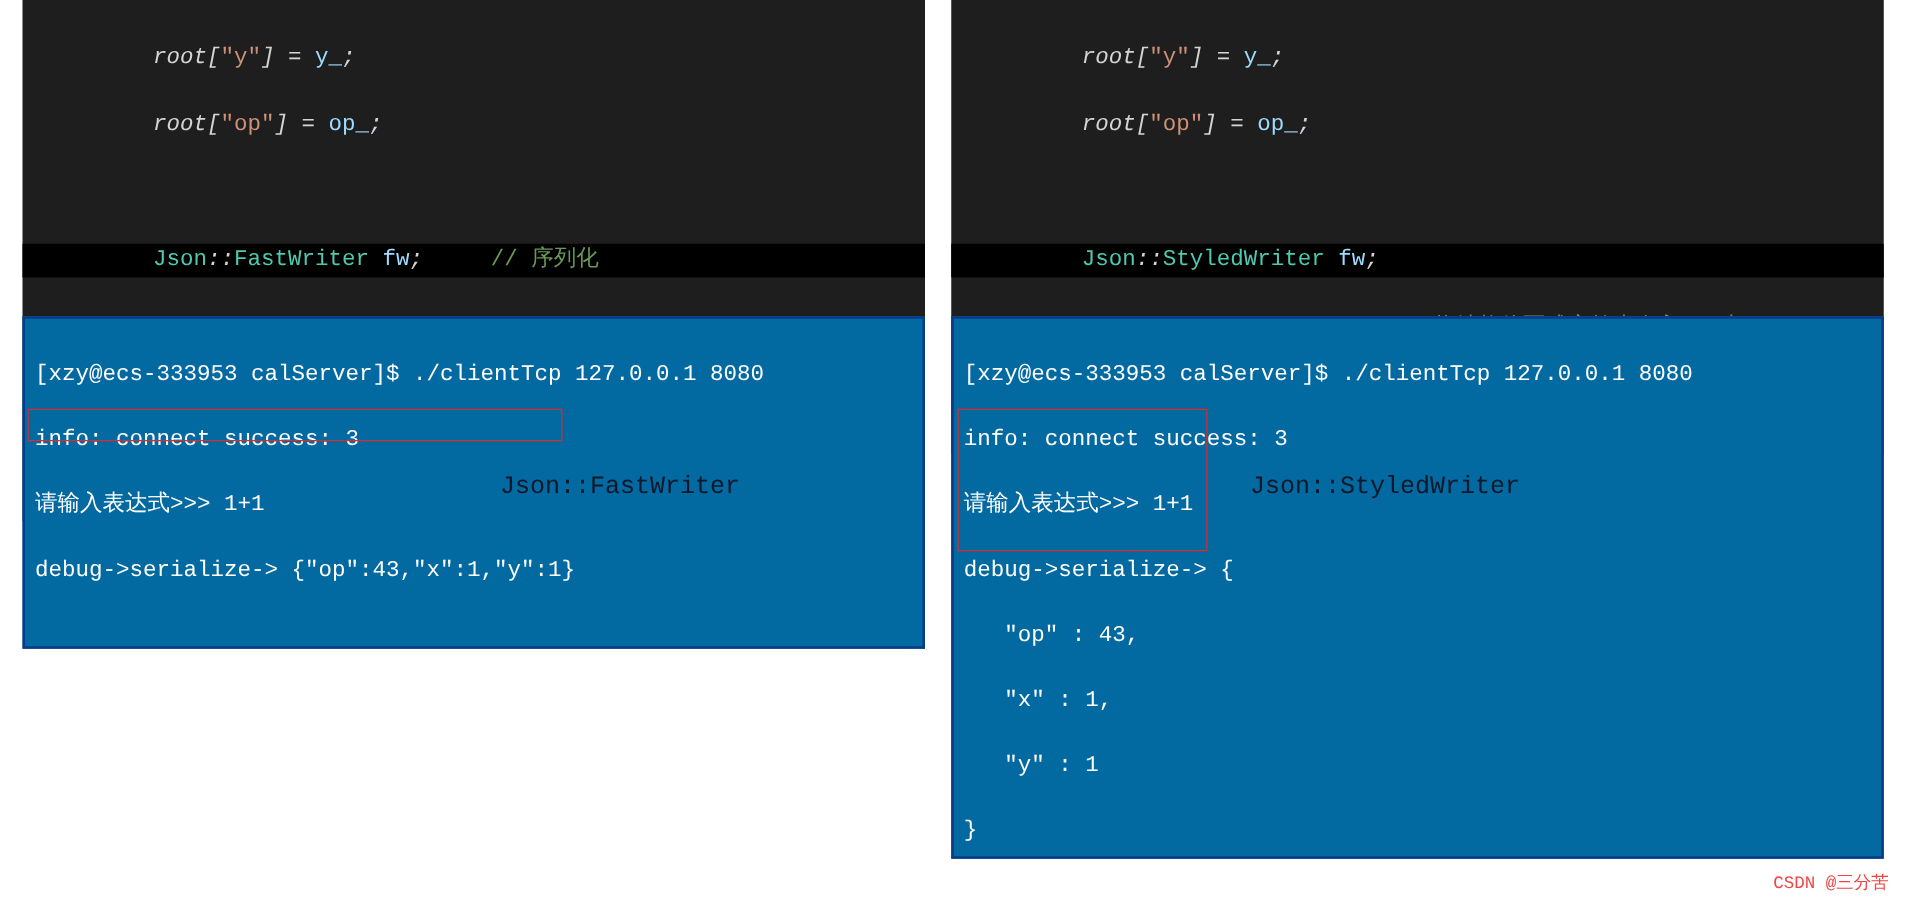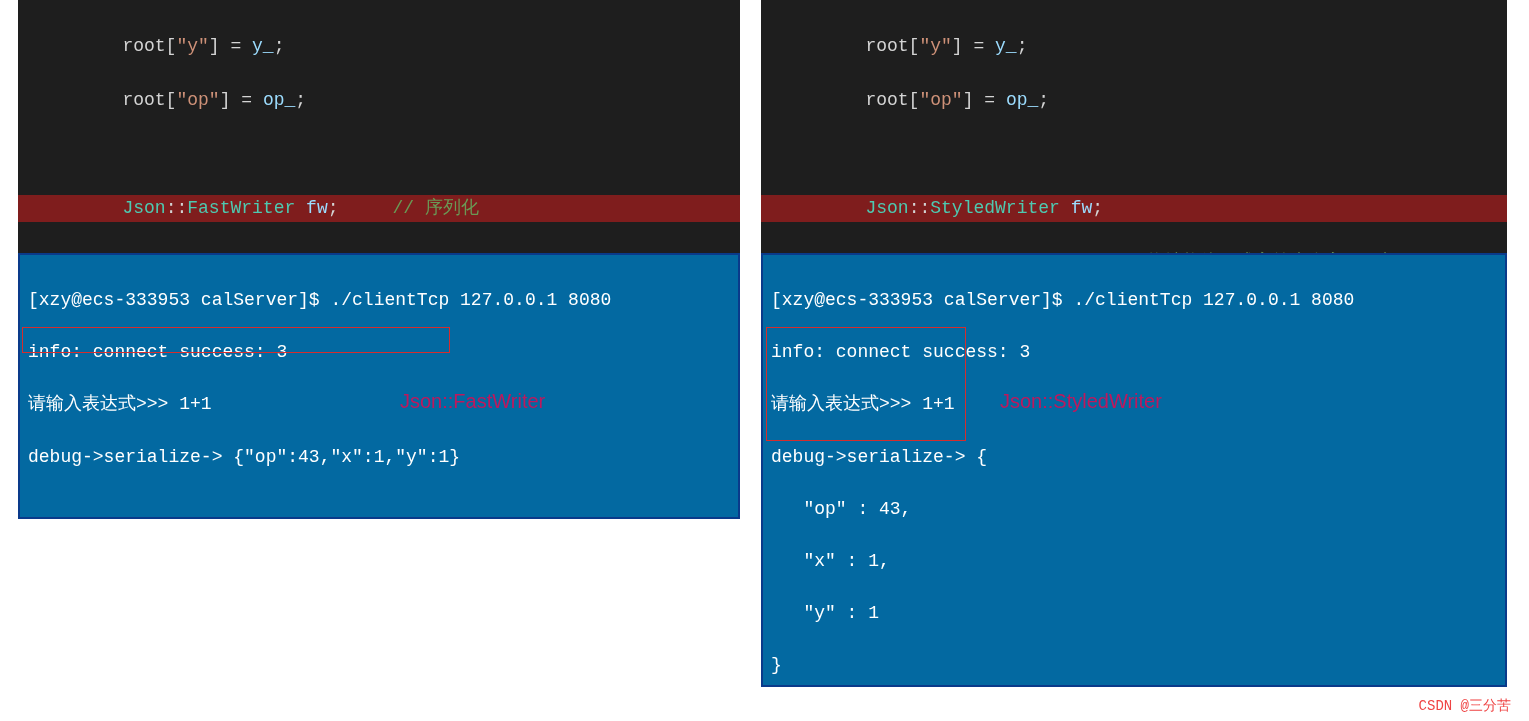--- a/index.html
+++ b/index.html
@@ -19,23 +19,23 @@
       background: #1e1e1e;
       color: #d4d4d4;
       line-height: 1.5;
       padding: 6px 0 6px 0;
       white-space: pre;
     }
     .code-line {
       padding-left: 18px;
     }
     .hl-line {
-      background: #7f1d1d;
+      background: #000000;
     }
-    .t-default { color: #d4d4d4; }
+    .t-default { color: #d4d4d4; font-style: italic; }
     .t-string  { color: #ce9178; }
     .t-type    { color: #4ec9b0; }
     .t-member  { color: #9cdcfe; font-family: Liberation Mono, monospace; }
     .t-comment { color: #6a9955; }
     .t-func    { color: #dcdcaa; }
     .t-preproc { color: #808080; }
 
     .term-pane {
       background: #0369a1;
       color: #fff;
@@ -44,25 +44,24 @@
       padding: 6px 8px;
       border: 2px solid #0a3a8a;
     }
     .red-box {
       position: absolute;
       border: 1.5px solid #d62d2d;
       pointer-events: none;
     }
     .red-label {
       position: absolute;
-      color: #be185d;
-      font-family: Liberation Sans, sans-serif;
+      color: #0f172a;
+      font-family: Liberation Mono, monospace;
       font-size: 20px;
       pointer-events: none;
-      margin-top: 12px;
     }
     .watermark {
       position: absolute;
       right: 18px;
       bottom: 6px;
       color: #ef4444;
       font-family: Liberation Mono, monospace;
       font-size: 14px;
       pointer-events: none;
     }

